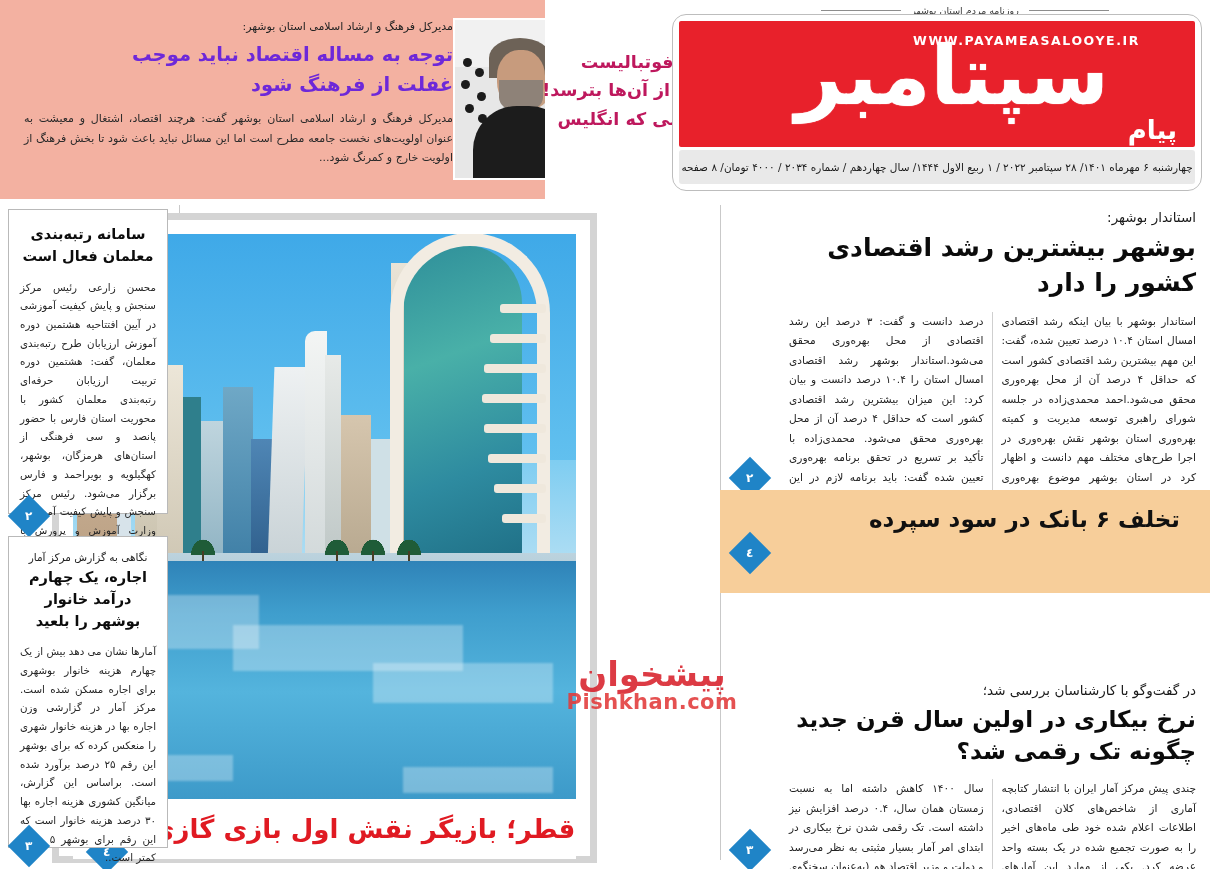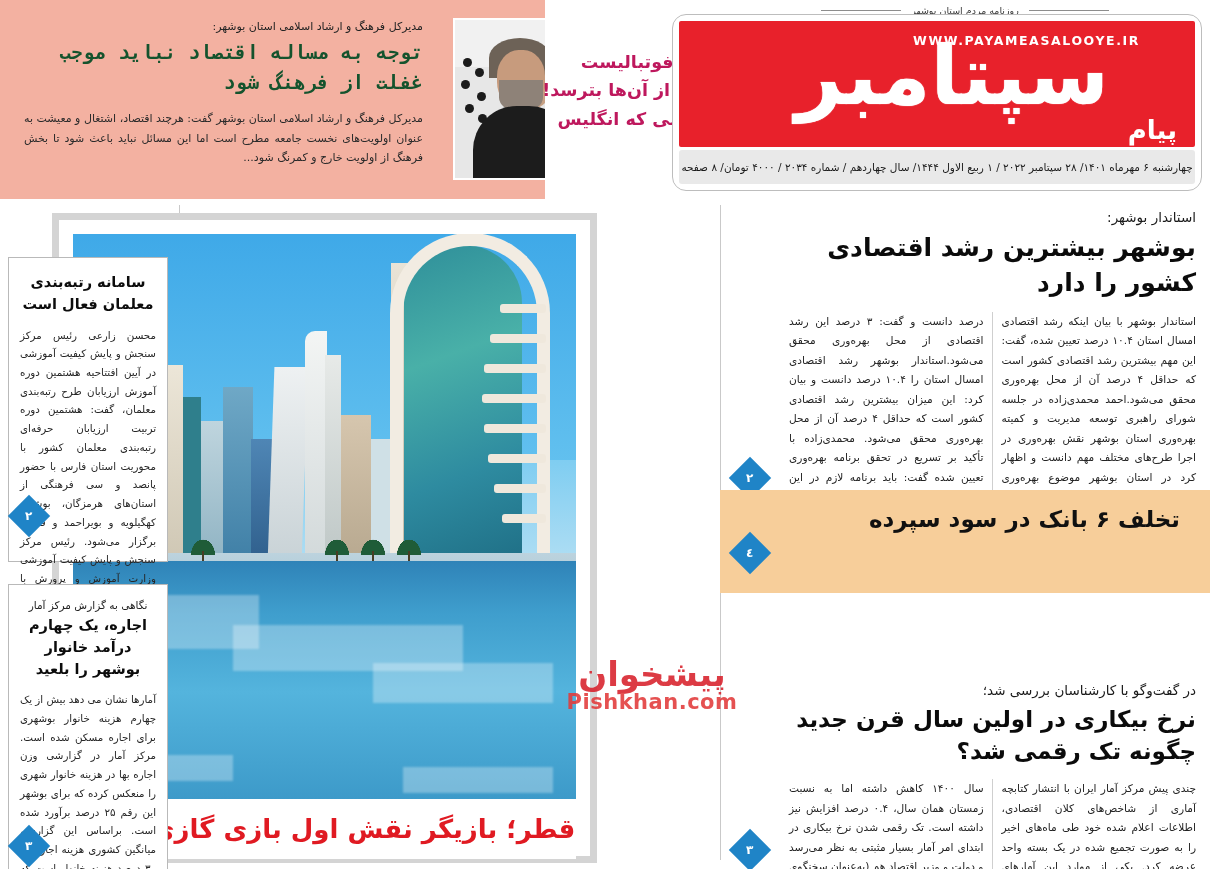--- a/index.html
+++ b/index.html
@@ -91,30 +91,28 @@
   }
   .salmon-notch {
     position: absolute; right: 0; top: 0; width: 0; height: 0;
     border-top: 99.5px solid #ffffff;
     border-bottom: 99.5px solid #ffffff;
     border-right: 58px solid transparent;
   }
   .salmon-inner {
     position: absolute; right: 70px; top: 16px; left: 12px; bottom: 8px;
     display: flex;
-    gap: 30px;
   }
   .salmon-text {
     flex: 1; text-align: right; padding-left: 12px; padding-top: 4px;
   }
   .kicker-sm { font-size: 11px; color: #232323; margin-bottom: 7px; }
   .salmon-head {
-    font-size: 19.5px; font-weight: bold; color: #14532d; line-height: 1.52;
+    font-size: 19.5px; font-weight: bold; color: #6d28d9; line-height: 1.52;
     margin-bottom: 10px;
-    font-family: Liberation Mono, monospace;
   }
   .salmon-body { font-size: 11px; color: #2a2a2a; line-height: 1.78; text-align: justify; }
   .portrait {
     width: 135px; height: 162px; flex: none; margin-top: 2px;
     border: 2px solid #ffffff;
     background:
       radial-gradient(circle at 56% 42%, #c7a184 0 23px, transparent 24px),
       linear-gradient(#f1f1f1 0 30%, #e7e7e7 30% 100%);
     position: relative; overflow: hidden;
   }
@@ -237,21 +235,20 @@
     font-size: 26px; font-weight: bold; color: #e01a22; white-space: nowrap;
   }
 
   
   .sidebar {
     position: absolute; left: 8px; top: 10px; width: 160px; height: 655px;
   }
   .sb-card {
     position: relative; border: 1px solid #b9b9b9; background: #fff;
     padding: 14px 11px 16px 11px;
-    margin-top: 48px;
   }
   .sb-kicker { font-size: 10.5px; color: #1d1d1d; text-align: center; margin-bottom: 4px; }
   .sb-head {
     font-size: 14.5px; font-weight: bold; color: #0c0c0c;
     text-align: center; line-height: 1.5; margin-bottom: 10px;
   }
   .sb-body { font-size: 10.3px; color: #262626; line-height: 1.82; text-align: justify; }
 </style>
 </head>
 <body>

